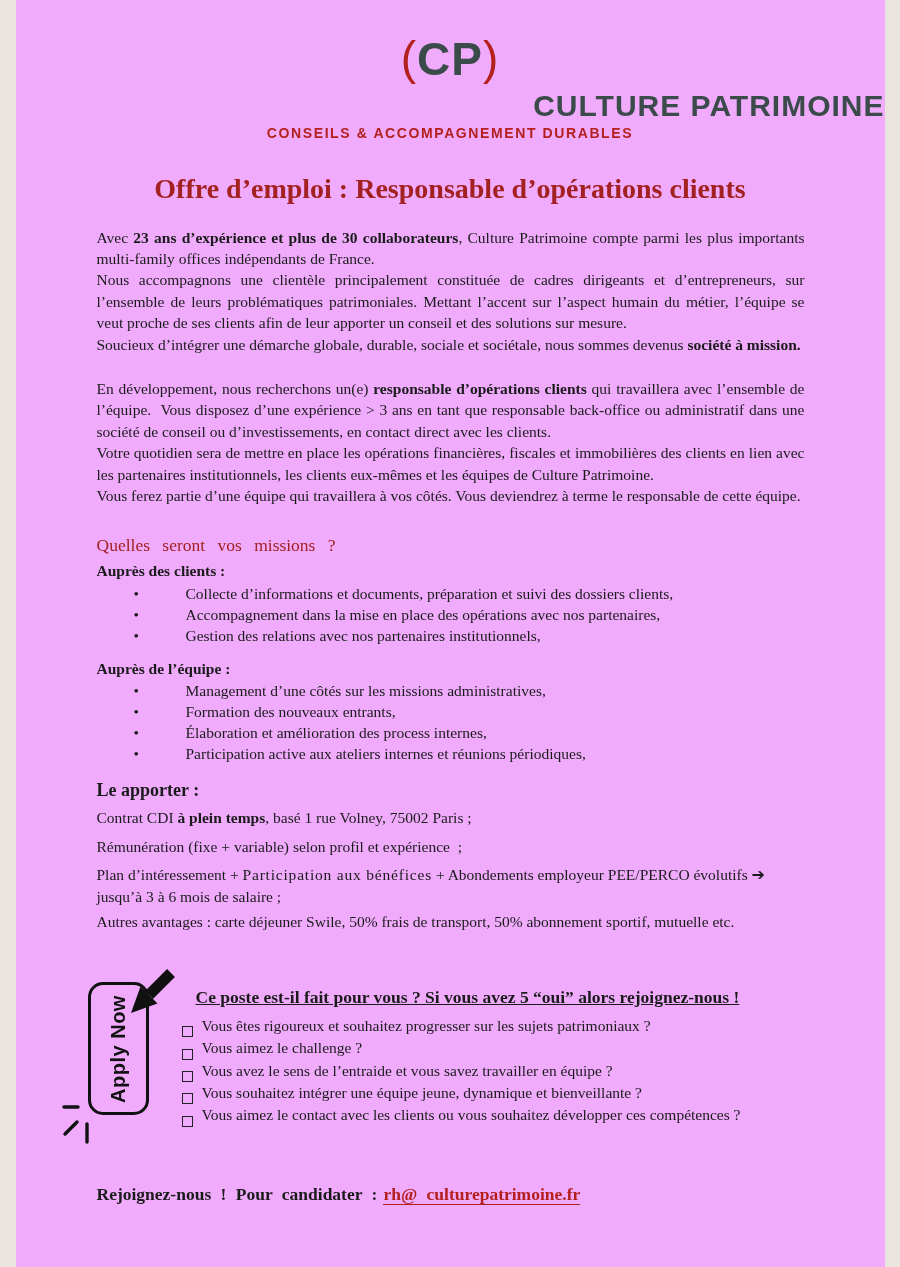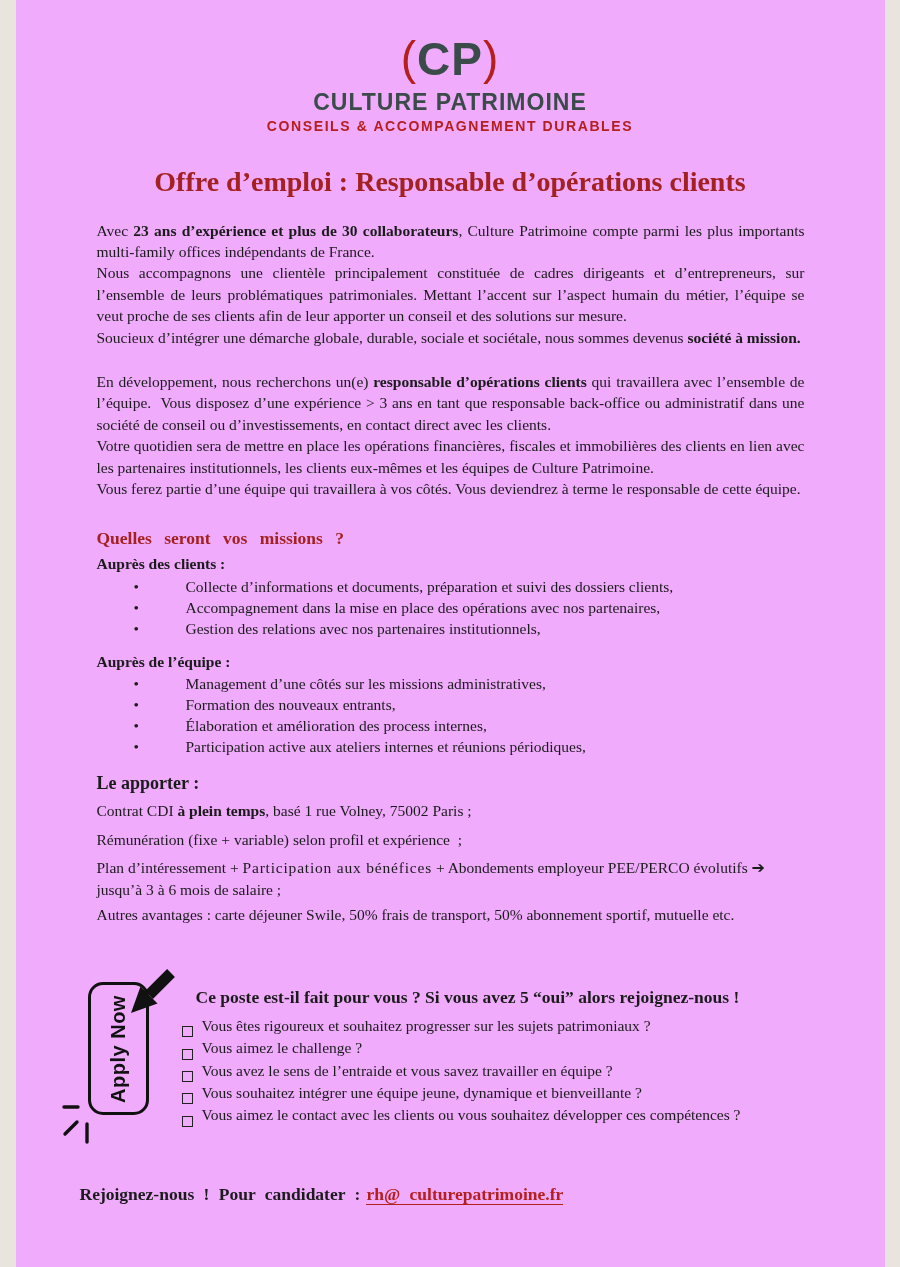--- a/index.html
+++ b/index.html
@@ -18,22 +18,23 @@
   .logo-block { padding-top: 36px; text-align: center; }
   .logo-cp {
     font-family: "Liberation Sans", sans-serif;
     font-weight: 700; font-size: 46px; line-height: 1; letter-spacing: 1px;
   }
   .logo-cp .paren { color: #b3201d; font-weight: 400; position: relative; top: -1px; }
   .logo-cp .initials { color: #3a4b49; }
   .logo-name {
     margin-top: 9px;
     font-family: "Liberation Sans", sans-serif;
-    font-weight: 700; font-size: 23px; line-height: 1; letter-spacing: 1px;
+    font-weight: 700; font-size: 30px; line-height: 1; letter-spacing: 1px;
     color: #3a4b49;
+    text-align: right;
   }
   .logo-tagline {
     margin-top: 5px;
     font-family: "Liberation Sans", sans-serif;
     font-weight: 700; font-size: 14px; line-height: 1; letter-spacing: 1.6px;
     color: #b3201d;
   }
   
   .doc-title {
     margin-top: 32px;
@@ -42,21 +43,21 @@
     color: #a32121;
   }
   
   .content { margin: 0 80px 0 81px; font-size: 15.5px; line-height: 21.4px; }
   .content p { text-align: justify; }
   .p-gap { margin-top: 23px; }
   .first-p { margin-top: 21px; }
   b, .bold { font-weight: 700; }
   .missions-heading {
     margin-top: 28px;
-    color: #a32121; font-weight: 700; font-size: 17.5px; line-height: 1.3;
+    color: #a32121; font-weight: 400; font-size: 17.5px; line-height: 1.3;
     word-spacing: 8px;
   }
   .sub-label { margin-top: 3px; font-weight: 700; }
   .team-label { margin-top: 12px; }
   ul.dash-list { list-style: none; margin-top: 1px; }
   ul.dash-list li { display: flex; padding-left: 37px; line-height: 21px; }
   ul.dash-list .bullet { display: inline-block; width: 52px; flex: 0 0 52px; }
   .contract-heading { margin-top: 16px; font-weight: 700; font-size: 18px; }
   .contract-line { margin-top: 6px; text-align: justify; }
   .spaced { letter-spacing: 0.8px; }
@@ -73,31 +74,31 @@
     position: absolute; top: 50%; left: 50%;
     transform: translate(-50%, -50%) rotate(-90deg);
     white-space: nowrap;
     font-family: "Liberation Sans", sans-serif;
     font-weight: 700; font-size: 20px; letter-spacing: 0.5px; color: #111;
   }
   .stamp-arrow { position: absolute; left: 111px; top: 1px; }
   .stamp-marks { position: absolute; left: 46px; top: 130px; }
   .apply-heading {
     margin-left: 180px; padding-top: 18px;
-    font-weight: 700; font-size: 17.5px; line-height: 1.3;
+    font-weight: 700; font-size: 17.5px; line-height: 1.3; text-decoration: underline;
   }
   .checklist { margin-left: 166px; margin-top: 6px; list-style: none; }
   .checklist li { display: flex; align-items: flex-end; line-height: 22.4px; font-size: 15.5px; }
   .checkbox {
     flex: 0 0 11px; width: 11px; height: 11px;
     border: 1.3px solid #222; margin: 6px 9px 0 0; background: transparent;
   }
   
   .footer {
-    position: absolute; left: 64px; top: 1184px;
+    position: absolute; left: 81px; top: 1184px;
     font-weight: 700; font-size: 17.5px; word-spacing: 5px;
     color: #1b1b1b;
   }
   .footer a {
     color: #b3201d; text-decoration: none;
     border-bottom: 1.6px solid #b3201d;
     margin-left: 6px; cursor: pointer;
   }
 </style>
 </head>

